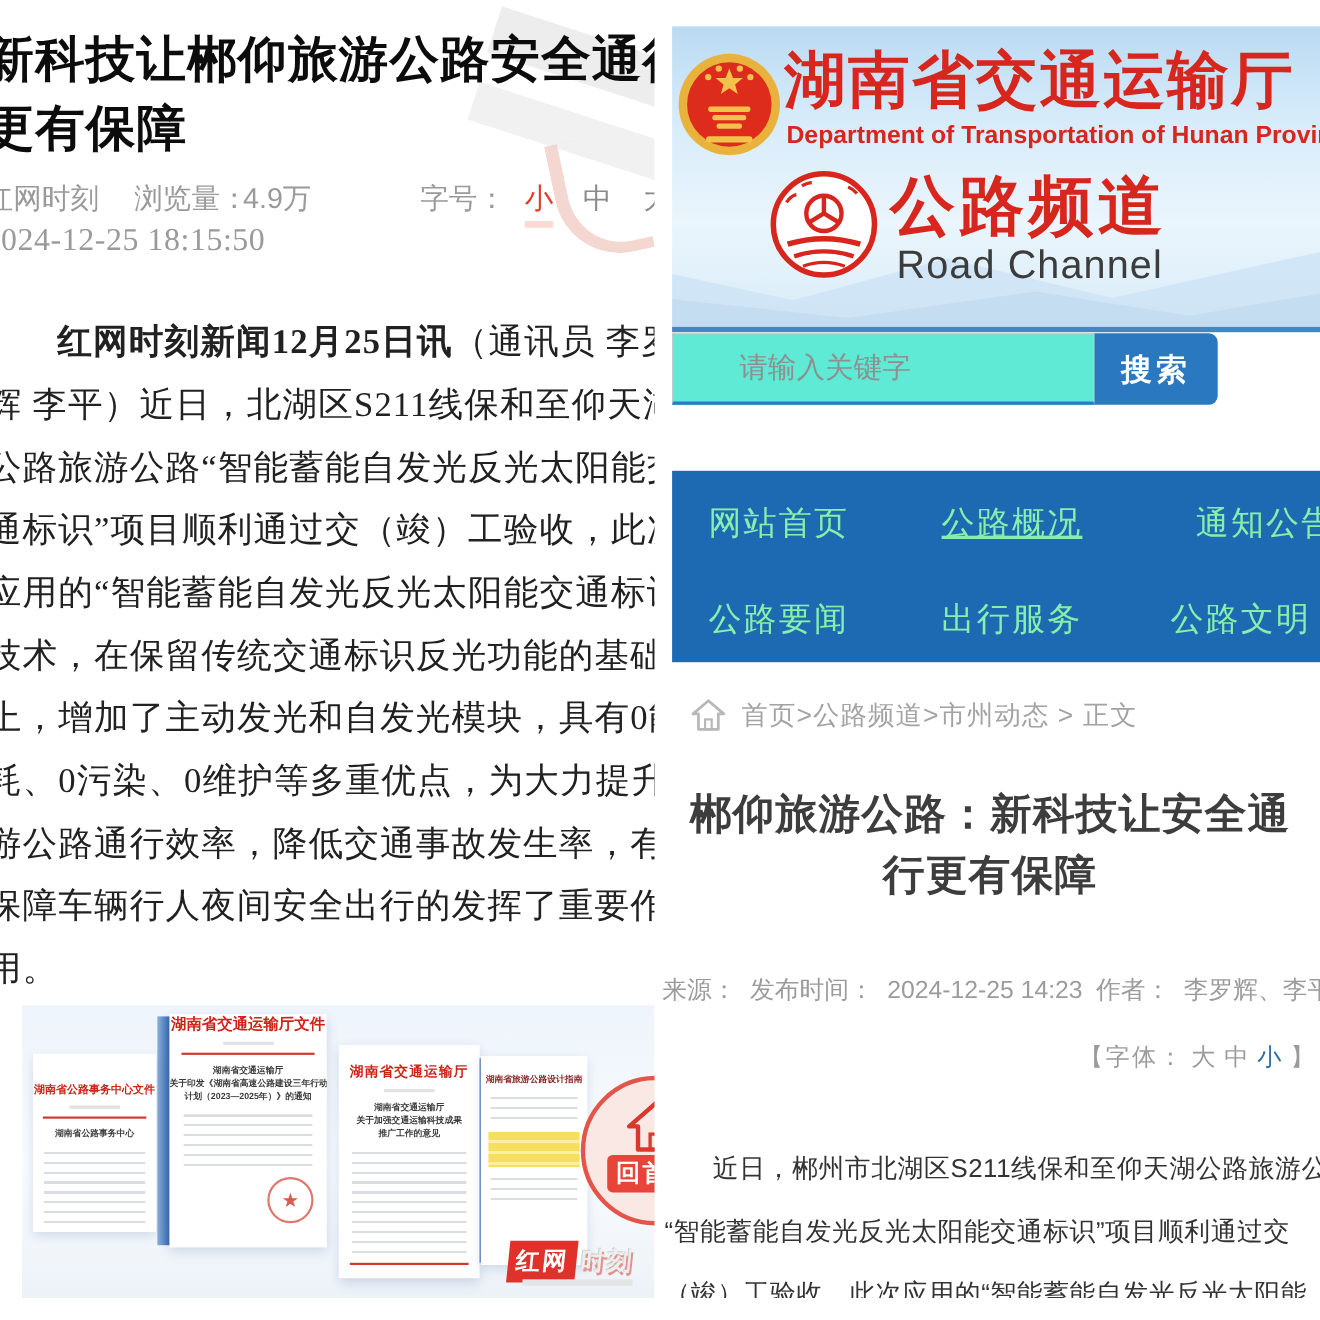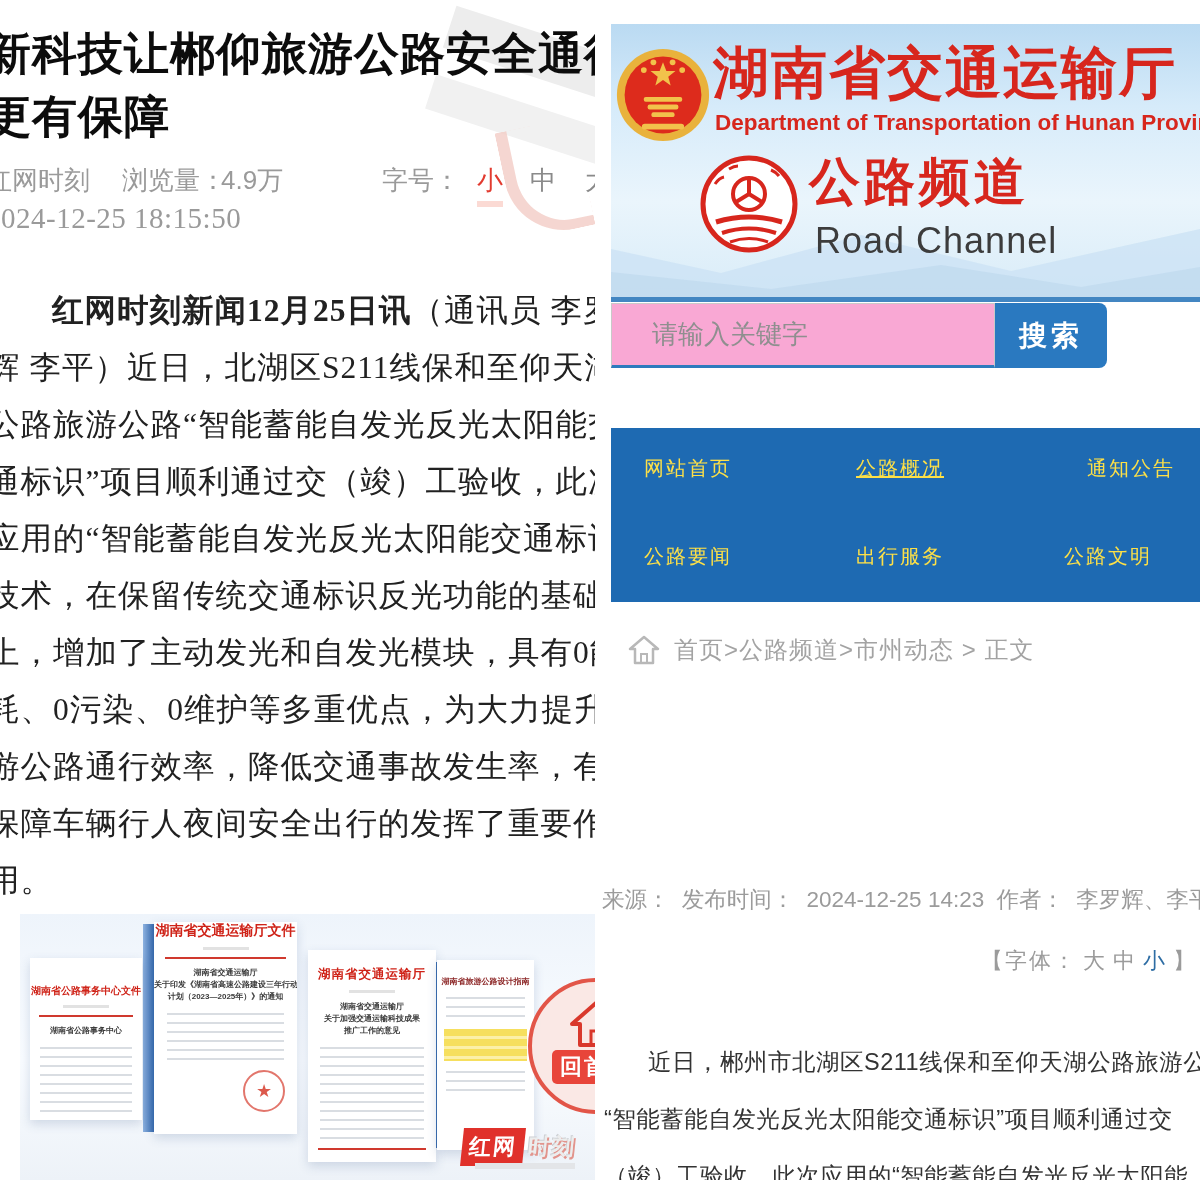--- a/index.html
+++ b/index.html
@@ -76,35 +76,35 @@
   .rp { position:absolute; left:600px; top:0; width:600px; height:1200px; overflow:hidden; background:#fff; }
   .banner { position:absolute; left:11px; top:24px; width:589px; height:278px; overflow:hidden;
             background:linear-gradient(180deg,#badaf2 0%,#d6ebfa 30%,#eaf5fc 65%,#d9ecf8 100%);
             border-bottom:5px solid #4386c2; }
   .mtn { position:absolute; bottom:0; left:0; }
   .emblem { position:absolute; left:4px; top:20px; }
   .b-title { position:absolute; left:102px; top:12px; font-size:56px; font-weight:800; color:#d7261d;
              letter-spacing:2px; white-space:nowrap; }
   .b-sub { position:absolute; left:104px; top:86px; font-size:22.5px; font-weight:700; color:#d7261d; white-space:nowrap; }
   .wheel { position:absolute; left:88px; top:130px; }
-  .b-channel { position:absolute; left:198px; top:124px; font-size:51px; font-weight:800; color:#d7261d;
+  .b-channel { position:absolute; left:198px; top:124px; font-size:59px; font-weight:800; color:#d7261d;
                letter-spacing:4px; white-space:nowrap; }
   .b-channel-en { position:absolute; left:204px; top:196px; font-size:36px; font-weight:500; color:#3c3c3c;
                   letter-spacing:1px; white-space:nowrap; }
   .search { position:absolute; left:11px; top:303px; width:589px; height:65px; }
   .s-input { position:absolute; left:0; top:0; width:384px; height:65px; border:1px solid #c9c9c9;
-             border-bottom:3px solid #2d7bbd; background:#f9a8d4; padding-left:40px; font-size:26px; color:#444;
+             border-bottom:3px solid #2d7bbd; background:#5eead4; padding-left:60px; font-size:26px; color:#444;
              font-family:"Liberation Sans","DejaVu Sans",sans-serif; outline:none; }
   .s-input::placeholder { color:#8f8f8f; }
   .s-icon { position:absolute; left:16px; top:15px; }
   .s-btn { position:absolute; left:384px; top:0; width:112px; height:65px; background:#2a79c0; color:#fff;
            font-size:28px; font-weight:700; border:none; border-radius:0 8px 8px 0; letter-spacing:4px; cursor:pointer;
            font-family:"Liberation Sans","DejaVu Sans",sans-serif; }
   .nav { position:absolute; left:11px; top:428px; width:589px; height:174px; background:#1e6ab2; }
-  .nav-item { position:absolute; color:#fde047; font-size:20px; letter-spacing:2px; white-space:nowrap; cursor:pointer; }
+  .nav-item { position:absolute; color:#86efac; font-size:30px; letter-spacing:2px; white-space:nowrap; cursor:pointer; }
   .n0 { left:33px;  top:27px; }  .n1 { left:245px; top:27px;text-decoration:underline; }  .n2 { left:476px; top:27px; }
   .n3 { left:33px;  top:115px; } .n4 { left:245px; top:115px; } .n5 { left:453px; top:115px; }
   .crumb { position:absolute; left:28px; top:630px; height:40px; display:flex; align-items:center; }
   .crumb-text { margin-left:14px; color:#a3a3a3; font-size:24px; letter-spacing:1px; }
   .r-title { position:absolute; left:0; top:714px; width:600px; text-align:center; font-size:38px; font-weight:700;
              color:#3d3d3d; line-height:55px; letter-spacing:1px; }
   .r-meta { position:absolute; left:2px; top:884px; width:598px; font-size:22.5px; color:#9b9b9b; white-space:nowrap; }
   .r-meta span { margin-right:6px; }
   .r-font { position:absolute; left:0; top:946px; width:600px; text-align:right; font-size:22px; color:#9b9b9b;
             letter-spacing:2px; }
@@ -276,20 +276,24 @@
     </div>
 
     <div class="crumb">
       <svg width="32" height="30" viewBox="0 0 32 30">
         <path d="M16 2 L30 14 H25 V28 H7 V14 H2 Z" fill="none" stroke="#b8b8b8" stroke-width="2.5" stroke-linejoin="round"></path>
         <rect x="13" y="19" width="6" height="9" fill="none" stroke="#b8b8b8" stroke-width="2"></rect>
       </svg>
       <span class="crumb-text">首页&gt;公路频道&gt;市州动态 &gt; 正文</span>
     </div>
 
+    <div class="r-title">
+      <div>郴仰旅游公路：新科技让安全通</div>
+      <div>行更有保障</div>
+    </div>
 
     <div class="r-meta">
       <span>来源：</span>
       <span>发布时间：</span>
       <span>2024-12-25 14:23</span>
       <span>作者：</span>
       <span>李罗辉、李平</span>
     </div>
 
     <div class="r-font">

